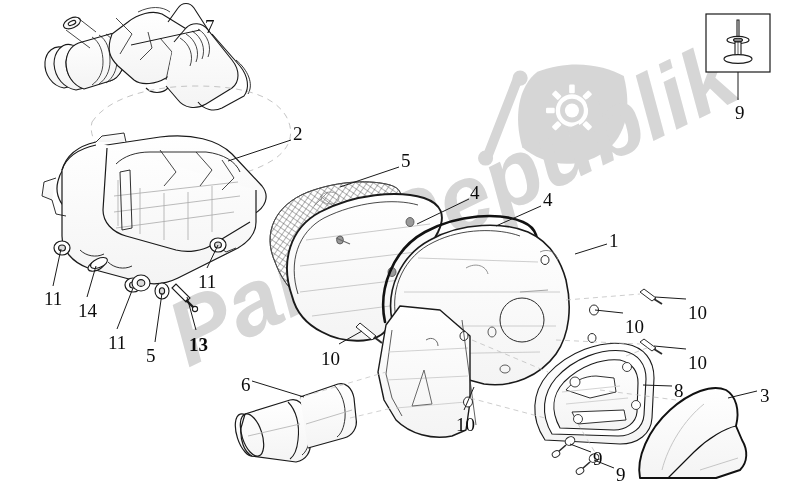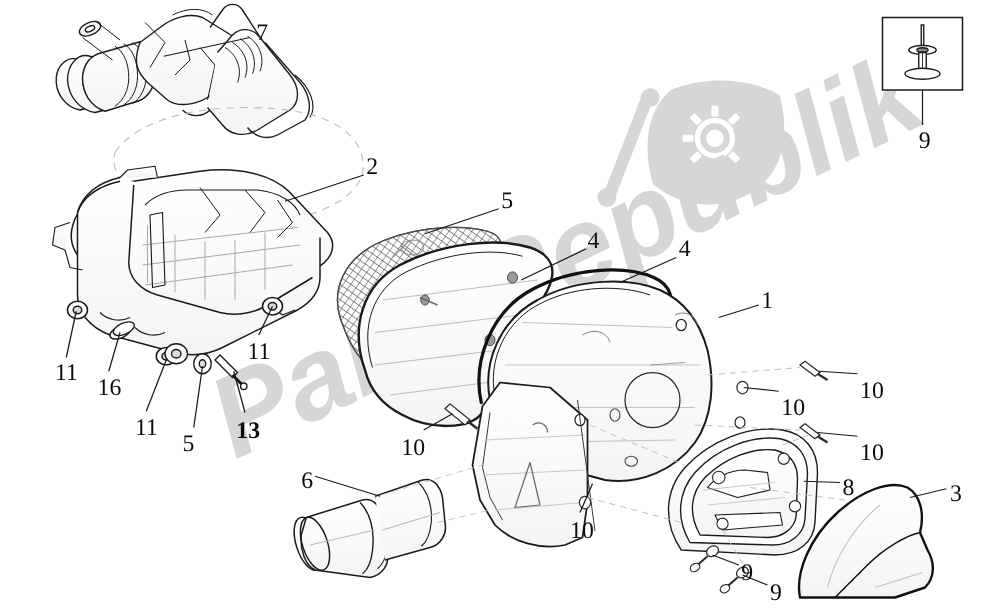--- a/index.html
+++ b/index.html
@@ -350,21 +350,21 @@
 
   <div id="callout-layer">
       <div class="callout" style="left: 205px; top: 17px;">7</div>
       <div class="callout" style="left: 293px; top: 124px;">2</div>
       <div class="callout" style="left: 401px; top: 151px;">5</div>
       <div class="callout" style="left: 470px; top: 183px;">4</div>
       <div class="callout" style="left: 543px; top: 190px;">4</div>
       <div class="callout" style="left: 609px; top: 231px;">1</div>
       <div class="callout" style="left: 735px; top: 103px;">9</div>
       <div class="callout" style="left: 44px; top: 289px;">11</div>
-      <div class="callout" style="left: 78px; top: 301px;">16</div>
+      <div class="callout" style="left: 78px; top: 301px;">14</div>
       <div class="callout" style="left: 108px; top: 333px;">11</div>
       <div class="callout" style="left: 146px; top: 346px;">5</div>
       <div class="callout" style="left: 189px; top: 335px; font-weight: bold;">13</div>
       <div class="callout" style="left: 198px; top: 272px;">11</div>
       <div class="callout" style="left: 321px; top: 349px;">10</div>
       <div class="callout" style="left: 456px; top: 415px;">10</div>
       <div class="callout" style="left: 625px; top: 317px;">10</div>
       <div class="callout" style="left: 688px; top: 303px;">10</div>
       <div class="callout" style="left: 688px; top: 353px;">10</div>
       <div class="callout" style="left: 674px; top: 381px;">8</div>

